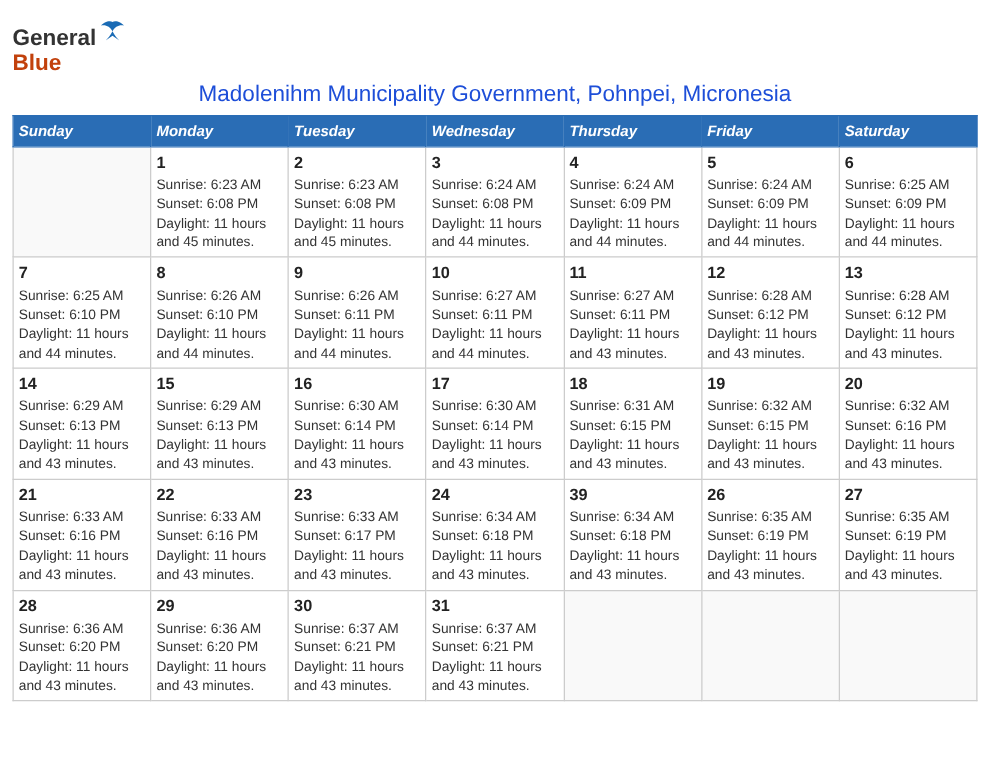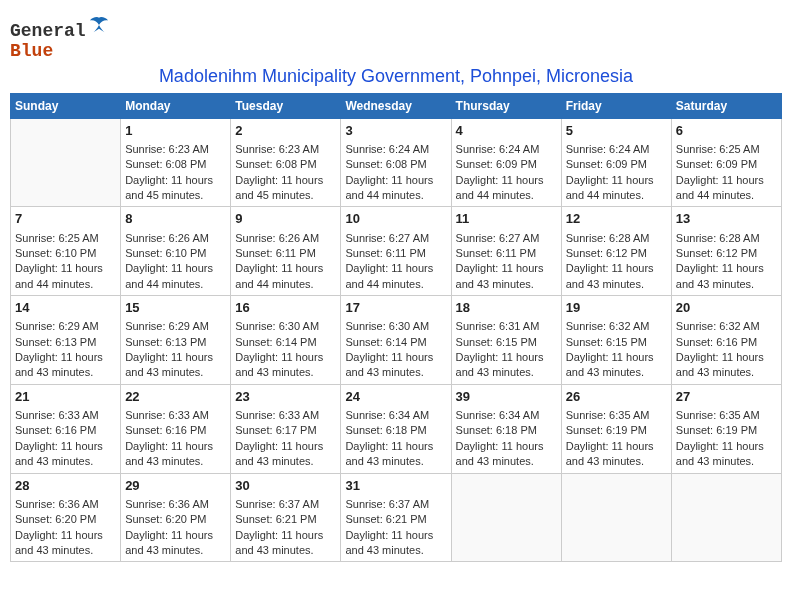--- a/index.html
+++ b/index.html
@@ -12,21 +12,20 @@
     }
     .header-area {
       display: flex;
       align-items: flex-start;
       justify-content: space-between;
       margin-bottom: 4px;
     }
     .logo {
       display: flex;
       margin-top: 4px;
-      font-family: Liberation Mono, monospace;
     }
     .logo-text {
       font-size: 18px;
       font-weight: bold;
       line-height: 1.1;
     }
     .logo-general { color: #333; }
     .logo-blue { color: #c2410c; }
     .logo-bird {
       width: 22px;
@@ -51,20 +50,21 @@
       border-collapse: collapse;
       font-size: 11px;
     }
     thead tr th {
       background-color: #2a6db5;
       color: #fff;
       text-align: left;
       padding: 5px 4px;
       font-size: 12px;
       border: 1px solid #2a6db5;
+      font-style: italic;
     }
     tbody tr td {
       border: 1px solid #ccc;
       vertical-align: top;
       padding: 3px 4px;
       width: 110px;
       min-height: 80px;
       height: 85px;
       color: #333;
       line-height: 1.4;

